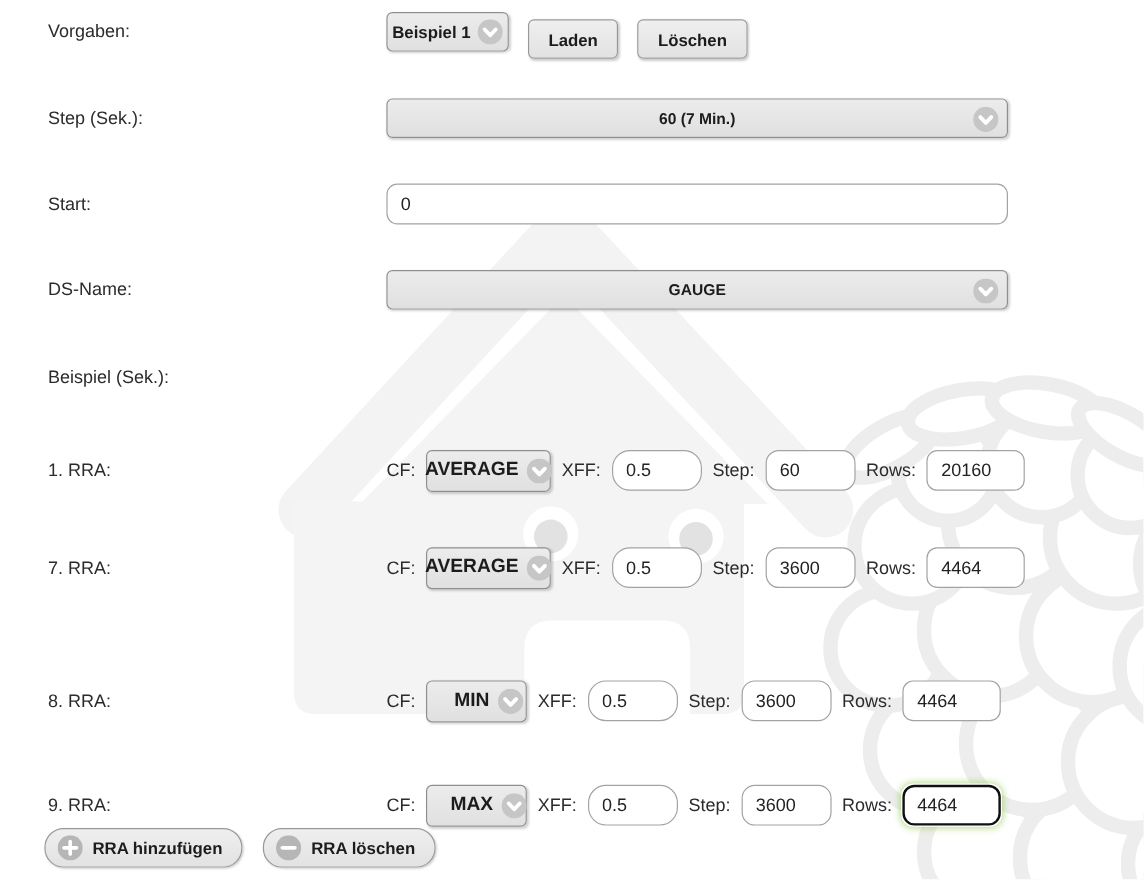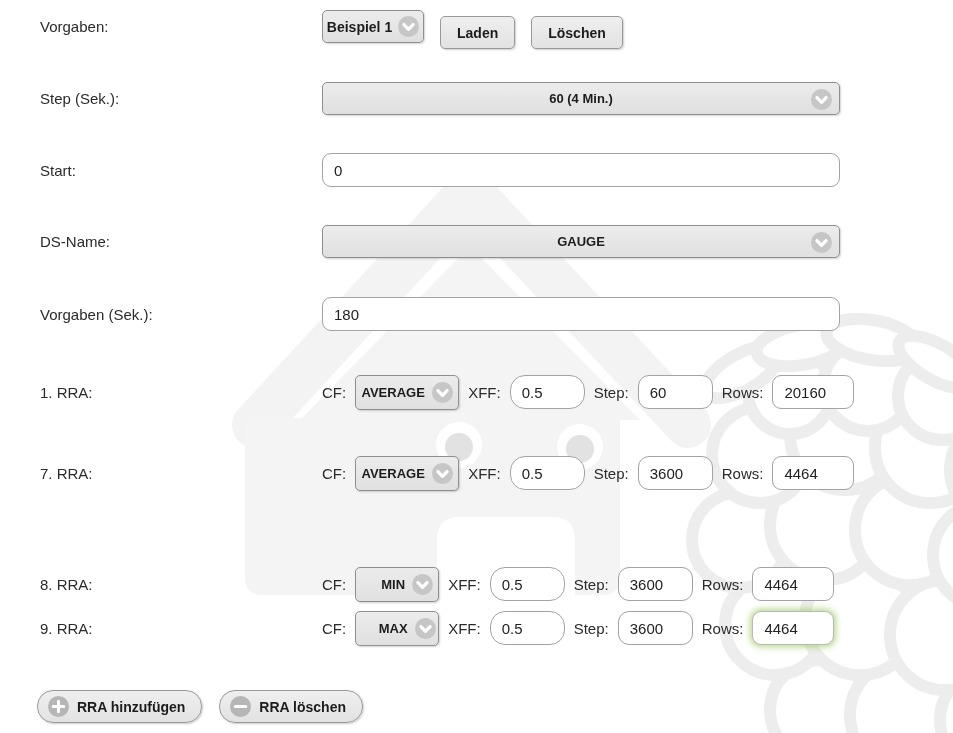--- a/index.html
+++ b/index.html
@@ -32,21 +32,21 @@
     background:linear-gradient(#ececec,#e0e0e0);
     border:1px solid #8f8f8f;border-radius:5px;
     box-shadow:1px 1px 2px rgba(0,0,0,0.18);
     font-weight:bold;color:#1c1c1c;
     box-sizing:border-box;
     cursor:pointer;
   }
   .select-wide{width:518px;height:33px;font-size:13px;}
   .select-wide .chev{position:absolute;right:7px;top:6px;}
   .select-small{width:102px;height:33px;font-size:14px;gap:6px;}
-  .cf-select{height:35px;font-size:13px;gap:7px;align-items:center;}
+  .cf-select{height:35px;font-size:16px;gap:7px;align-items:center;}
   .cf-wide{width:104px;}
   .cf-narrow{width:84px;padding-left:20px;}
   .chev{width:21px;height:21px;display:inline-block;line-height:0;}
 
   
   .tinput{
     box-sizing:border-box;height:34px;
     border:1px solid #a3a3a3;border-radius:9px;
     background:#ffffff;color:#222222;
     font-family:"Liberation Sans","DejaVu Sans",sans-serif;
@@ -135,21 +135,21 @@
       </div>
       <button class="btn">Laden</button>
       <button class="btn">Löschen</button>
     </div>
   </div>
 
   <div class="row" style="top:82px;height:33px;">
     <div class="flabel">Step (Sek.):</div>
     <div class="controls">
       <div class="select select-wide">
-        <span>60 (4 Min.)</span>
+        <span>60 (7 Min.)</span>
         <span class="chev">
           <svg width="21" height="21" viewBox="0 0 22 22">
               <circle cx="11" cy="11" r="11" fill="#c6c6c6"></circle>
               <path d="M6.2 9l4.8 5 4.8-5" fill="none" stroke="#ffffff" stroke-width="3.4" stroke-linecap="round" stroke-linejoin="round"></path>
             </svg>
         </span>
       </div>
     </div>
   </div>
 
@@ -169,24 +169,21 @@
           <svg width="21" height="21" viewBox="0 0 22 22">
               <circle cx="11" cy="11" r="11" fill="#c6c6c6"></circle>
               <path d="M6.2 9l4.8 5 4.8-5" fill="none" stroke="#ffffff" stroke-width="3.4" stroke-linecap="round" stroke-linejoin="round"></path>
             </svg>
         </span>
       </div>
     </div>
   </div>
 
   <div class="row" style="top:297px;height:34px;">
-    <div class="flabel">Vorgaben (Sek.):</div>
-    <div class="controls">
-      <input class="tinput tinput-wide" type="text" value="180" style="">
-    </div>
+    <div class="flabel">Beispiel (Sek.):</div>
   </div>
 
   <div class="row" style="top:374px;height:36px;">
     <div class="flabel">1. RRA:</div>
     <div class="controls">
       <span class="inline-label">CF:</span>
       <div class="select cf-select cf-wide">
         <span>AVERAGE</span>
         <span class="chev">
           <svg width="21" height="21" viewBox="0 0 22 22">
@@ -241,21 +238,21 @@
       </div>
       <span class="inline-label">XFF:</span>
       <input class="tinput tinput-xff" type="text" value="0.5" style="">
       <span class="inline-label">Step:</span>
       <input class="tinput tinput-step" type="text" value="3600" style="">
       <span class="inline-label">Rows:</span>
       <input class="tinput tinput-rows" type="text" value="4464" style="">
     </div>
   </div>
 
-  <div class="row" style="top:610px;height:36px;">
+  <div class="row" style="top:653px;height:36px;">
     <div class="flabel">9. RRA:</div>
     <div class="controls">
       <span class="inline-label">CF:</span>
       <div class="select cf-select cf-narrow">
         <span>MAX</span>
         <span class="chev">
           <svg width="21" height="21" viewBox="0 0 22 22">
               <circle cx="11" cy="11" r="11" fill="#c6c6c6"></circle>
               <path d="M6.2 9l4.8 5 4.8-5" fill="none" stroke="#ffffff" stroke-width="3.4" stroke-linecap="round" stroke-linejoin="round"></path>
             </svg>

